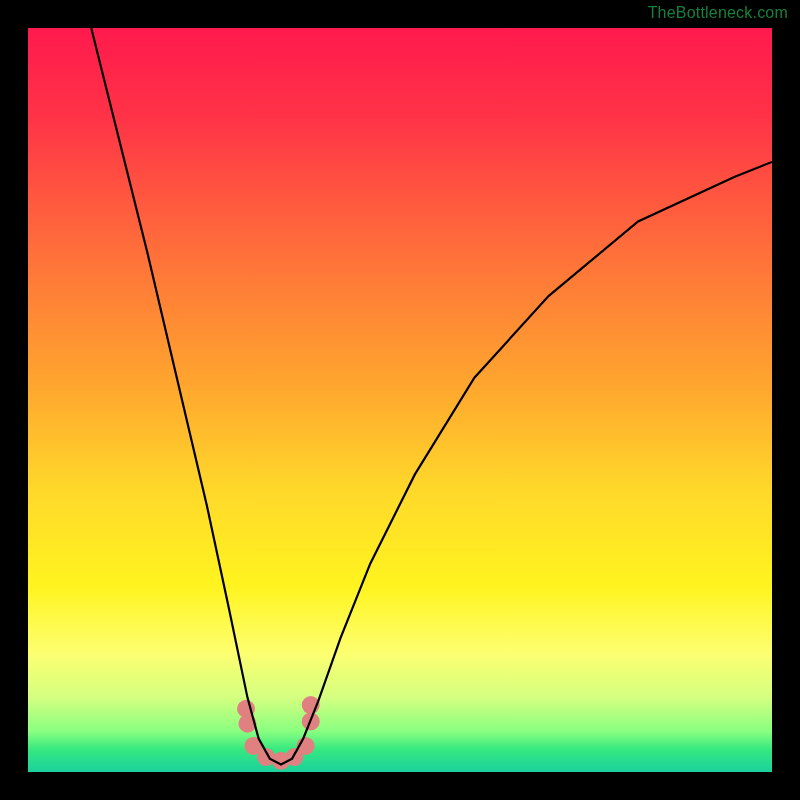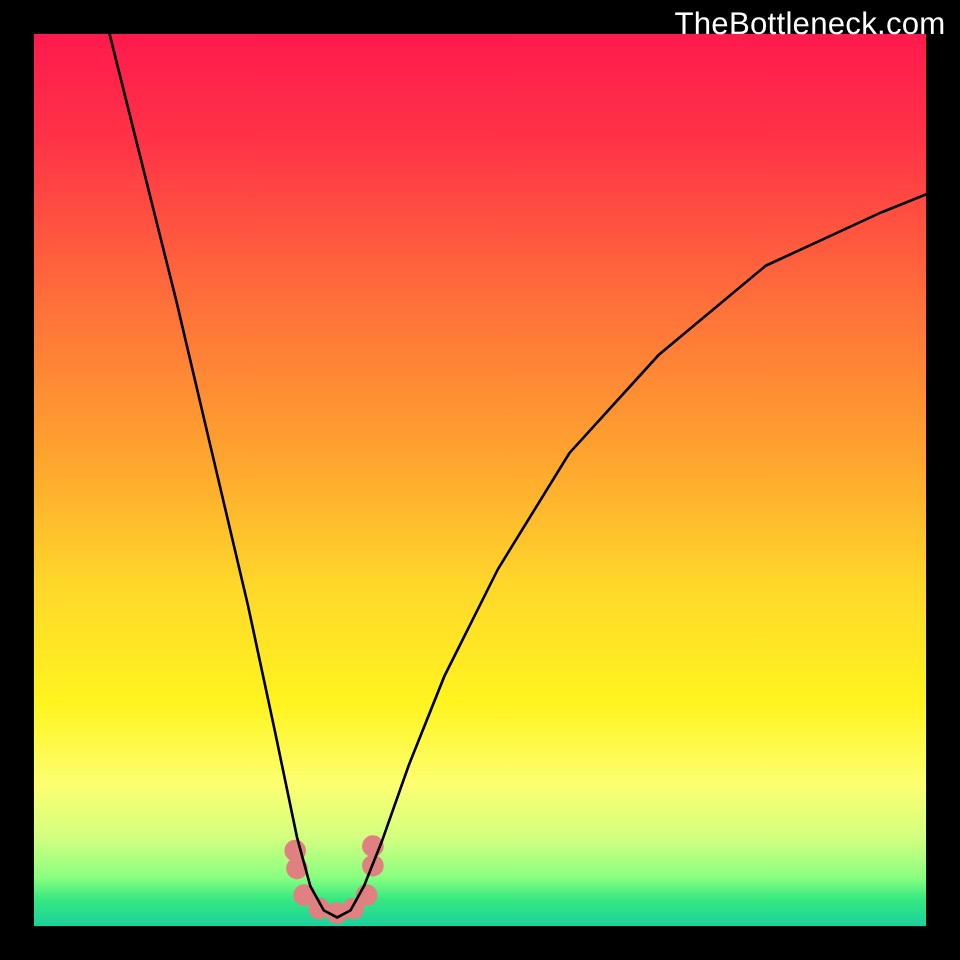--- a/index.html
+++ b/index.html
@@ -1,21 +1,21 @@
 <!DOCTYPE html>
 <html><head>
 <meta charset="utf-8">
 <style>
   * { margin: 0; padding: 0; box-sizing: border-box; }
   body { width: 800px; height: 800px; background: #000; position: relative; font-family: Arial, sans-serif; }
   .frame { position: absolute; top: 0; left: 0; width: 800px; height: 800px; background: #000; }
   .plot-area { position: absolute; top: 28px; left: 28px; width: 744px; height: 744px; overflow: hidden; }
   .gradient-bg { position: absolute; top: 0; left: 0; width: 100%; height: 100%; }
   .curve-svg { position: absolute; top: 0; left: 0; width: 100%; height: 100%; }
-  .watermark { position: absolute; top: 4px; right: 12px; color: #ffffff; font-size: 26px; font-weight: 500; z-index: 10; letter-spacing: 0.2px; }
+  .watermark { position: absolute; top: 4px; right: 12px; color: #15803d; font-size: 16px; font-weight: 500; z-index: 10; letter-spacing: 0.2px; }
 </style>
 </head>
 <body>
 
 <div class="frame">
   <div class="watermark">TheBottleneck.com</div>
   <div class="plot-area">
     <svg class="gradient-bg" viewBox="0 0 744 744" preserveAspectRatio="none">
       <defs>
         <linearGradient id="bg-grad" x1="0" y1="0" x2="0" y2="1">

